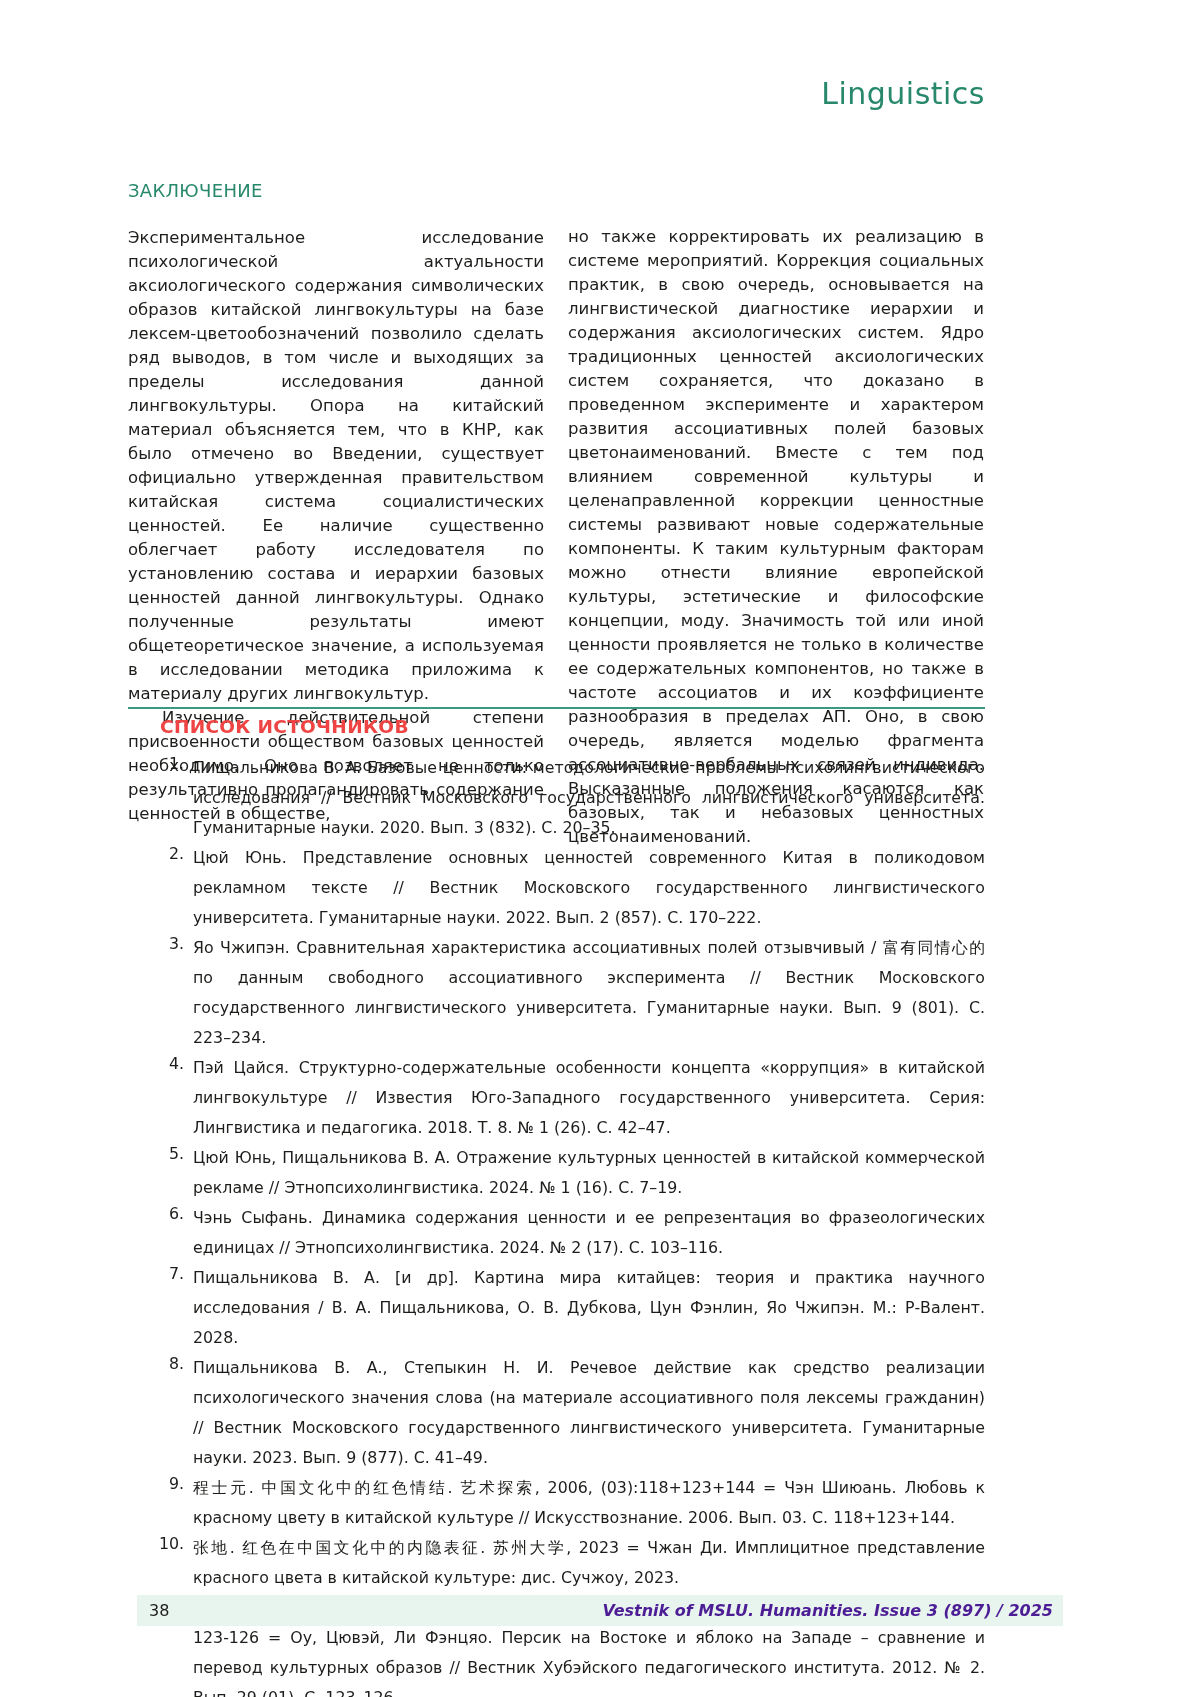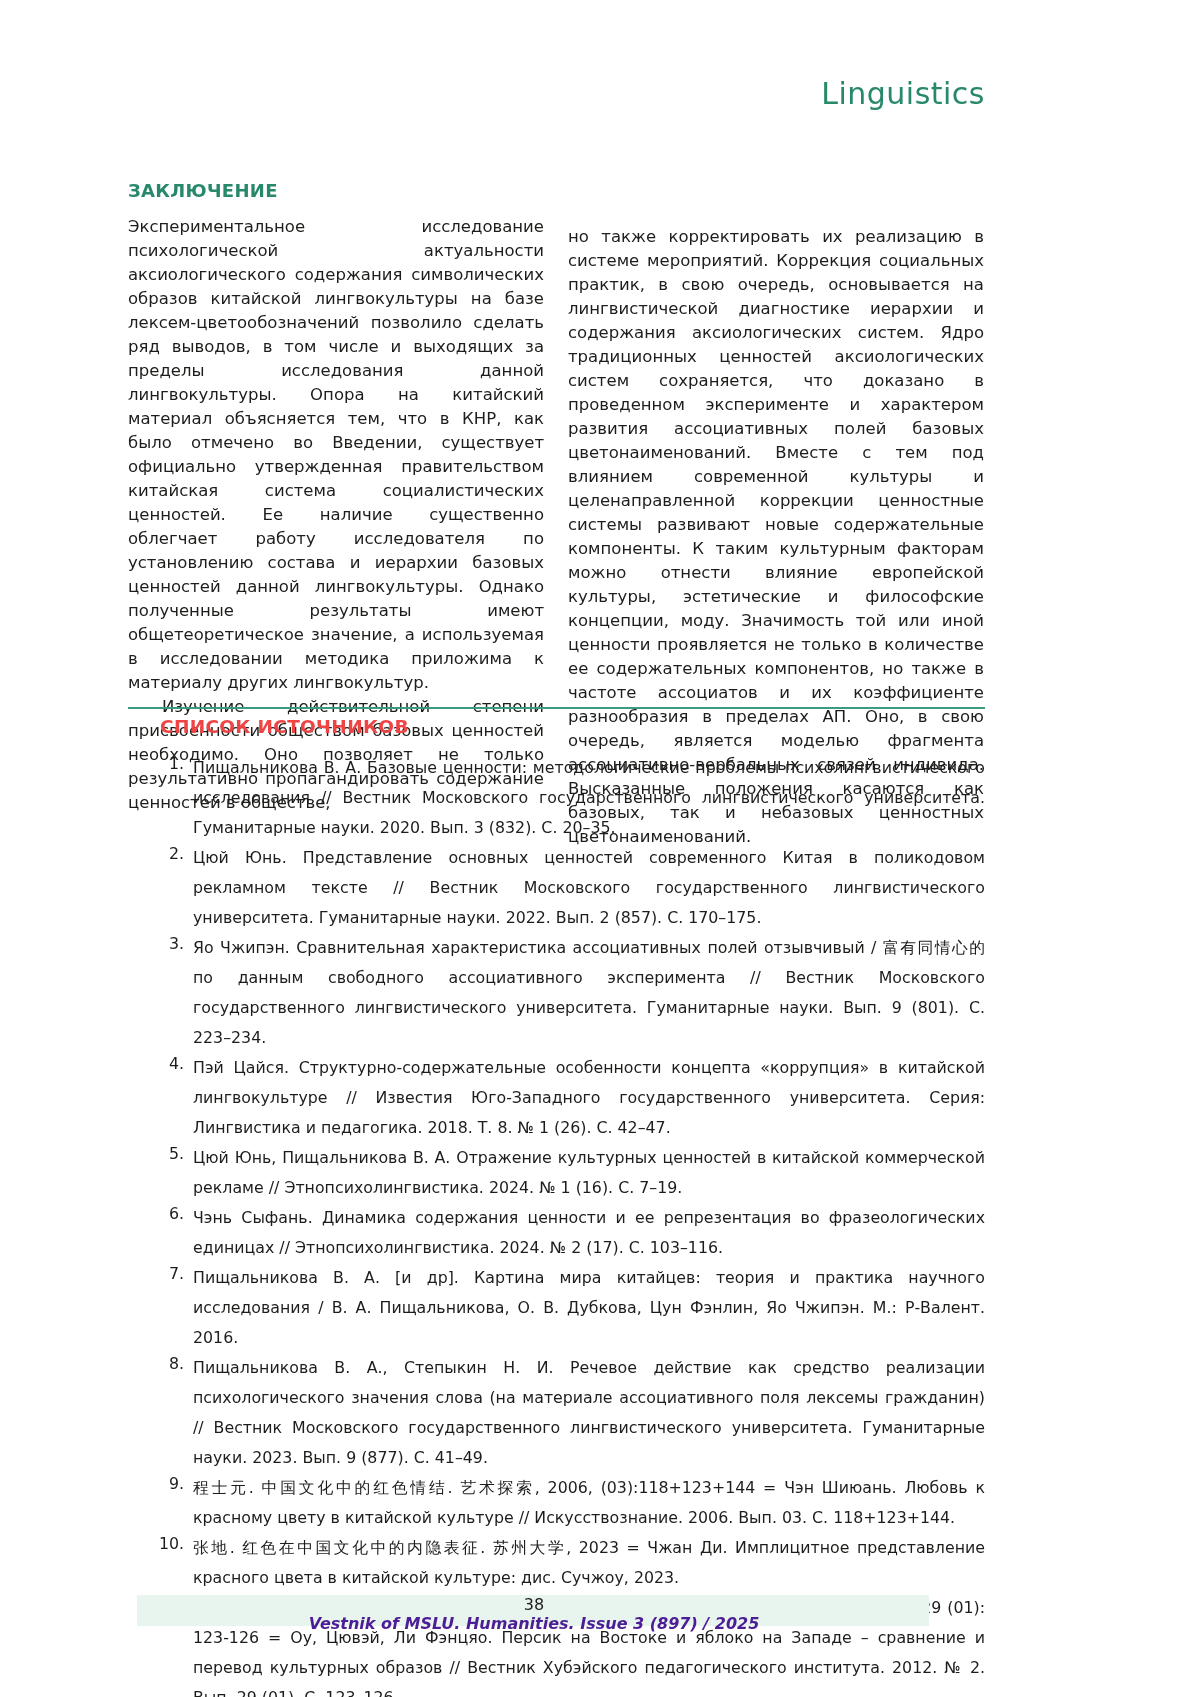--- a/index.html
+++ b/index.html
@@ -29,24 +29,24 @@
     position: absolute;
     top: 180px;
     left: 128px;
     width: 857px;
     display: flex;
     gap: 24px;
   }
   .col { width: 416px; }
   .conclusion-heading {
     font-size: 18px;
-    font-weight: bold;
+    font-weight: normal;
     color: #27886b;
     letter-spacing: 0.3px;
-    margin-bottom: 14px;
+    margin-bottom: 25px;
   }
   .body-par {
     font-size: 16.5px;
     line-height: 24px;
     text-align: justify;
   }
   .body-par.indent { text-indent: 34px; }
   .col-right { padding-top: 45px; }
   .rule {
     position: absolute;
@@ -82,28 +82,27 @@
   .ref-text {
     flex: 1;
     font-size: 15.8px;
     line-height: 30px;
     text-align: justify;
   }
   .footer-bar {
     position: absolute;
     top: 1595px;
     left: 137px;
-    width: 792px;
+    width: 926px;
     height: 31px;
     background: #e8f4ee;
     display: flex;
     justify-content: space-between;
     align-items: center;
     padding: 0 10px 0 12px;
-    flex-direction: column;
   }
   .footer-page-num { font-size: 16px; color: #1d1d1b; }
   .footer-citation {
     font-size: 16px;
     font-style: italic;
     font-weight: 600;
     color: #4c1d95;
   }
 </style>
 </head>
@@ -128,41 +127,41 @@
 
   <div class="sources-heading">СПИСОК ИСТОЧНИКОВ</div>
 
   <div class="ref-list">
     <div class="ref-row">
       <span class="ref-num">1.</span>
       <span class="ref-text">Пищальникова В. А. Базовые ценности: методологические проблемы психолингвистического исследования // Вестник Московского государственного лингвистического университета. Гуманитарные науки. 2020. Вып. 3 (832). С. 20–35.</span>
     </div>
     <div class="ref-row">
       <span class="ref-num">2.</span>
-      <span class="ref-text">Цюй Юнь. Представление основных ценностей современного Китая в поликодовом рекламном тексте // Вестник Московского государственного лингвистического университета. Гуманитарные науки. 2022. Вып. 2 (857). С. 170–175.</span>
+      <span class="ref-text">Цюй Юнь. Представление основных ценностей современного Китая в поликодовом рекламном тексте // Вестник Московского государственного лингвистического университета. Гуманитарные науки. 2022. Вып. 2 (857). С. 170–222.</span>
     </div>
     <div class="ref-row">
       <span class="ref-num">3.</span>
       <span class="ref-text">Яо Чжипэн. Сравнительная характеристика ассоциативных полей отзывчивый / 富有同情心的  по данным свободного ассоциативного эксперимента // Вестник Московского государственного лингвистического университета. Гуманитарные науки. Вып. 9 (801). С. 223–234.</span>
     </div>
     <div class="ref-row">
       <span class="ref-num">4.</span>
       <span class="ref-text">Пэй Цайся. Структурно-содержательные особенности концепта «коррупция» в китайской лингвокультуре // Известия Юго-Западного государственного университета. Серия: Лингвистика и педагогика. 2018. Т. 8. № 1 (26). С. 42–47.</span>
     </div>
     <div class="ref-row">
       <span class="ref-num">5.</span>
       <span class="ref-text">Цюй Юнь, Пищальникова В. А. Отражение культурных ценностей в китайской коммерческой рекламе // Этнопсихолингвистика. 2024. № 1 (16). С. 7–19.</span>
     </div>
     <div class="ref-row">
       <span class="ref-num">6.</span>
       <span class="ref-text">Чэнь Сыфань. Динамика содержания ценности и ее репрезентация во фразеологических единицах // Этнопсихолингвистика. 2024. № 2 (17). С. 103–116.</span>
     </div>
     <div class="ref-row">
       <span class="ref-num">7.</span>
-      <span class="ref-text">Пищальникова В. А. [и др]. Картина мира китайцев: теория и практика научного исследования / В. А. Пищальникова, О. В. Дубкова, Цун Фэнлин, Яо Чжипэн. М.: Р-Валент. 2016.</span>
+      <span class="ref-text">Пищальникова В. А. [и др]. Картина мира китайцев: теория и практика научного исследования / В. А. Пищальникова, О. В. Дубкова, Цун Фэнлин, Яо Чжипэн. М.: Р-Валент. 2028.</span>
     </div>
     <div class="ref-row">
       <span class="ref-num">8.</span>
       <span class="ref-text">Пищальникова В. А., Степыкин Н. И. Речевое действие как средство реализации психологического значения слова (на материале ассоциативного поля лексемы гражданин) // Вестник Московского государственного лингвистического университета. Гуманитарные науки. 2023. Вып. 9 (877). С. 41–49.</span>
     </div>
     <div class="ref-row">
       <span class="ref-num">9.</span>
       <span class="ref-text">程士元.  中国文化中的红色情结.  艺术探索, 2006, (03):118+123+144 = Чэн Шиюань. Любовь к красному цвету в китайской культуре // Искусствознание. 2006. Вып. 03. С. 118+123+144.</span>
     </div>
     <div class="ref-row">

